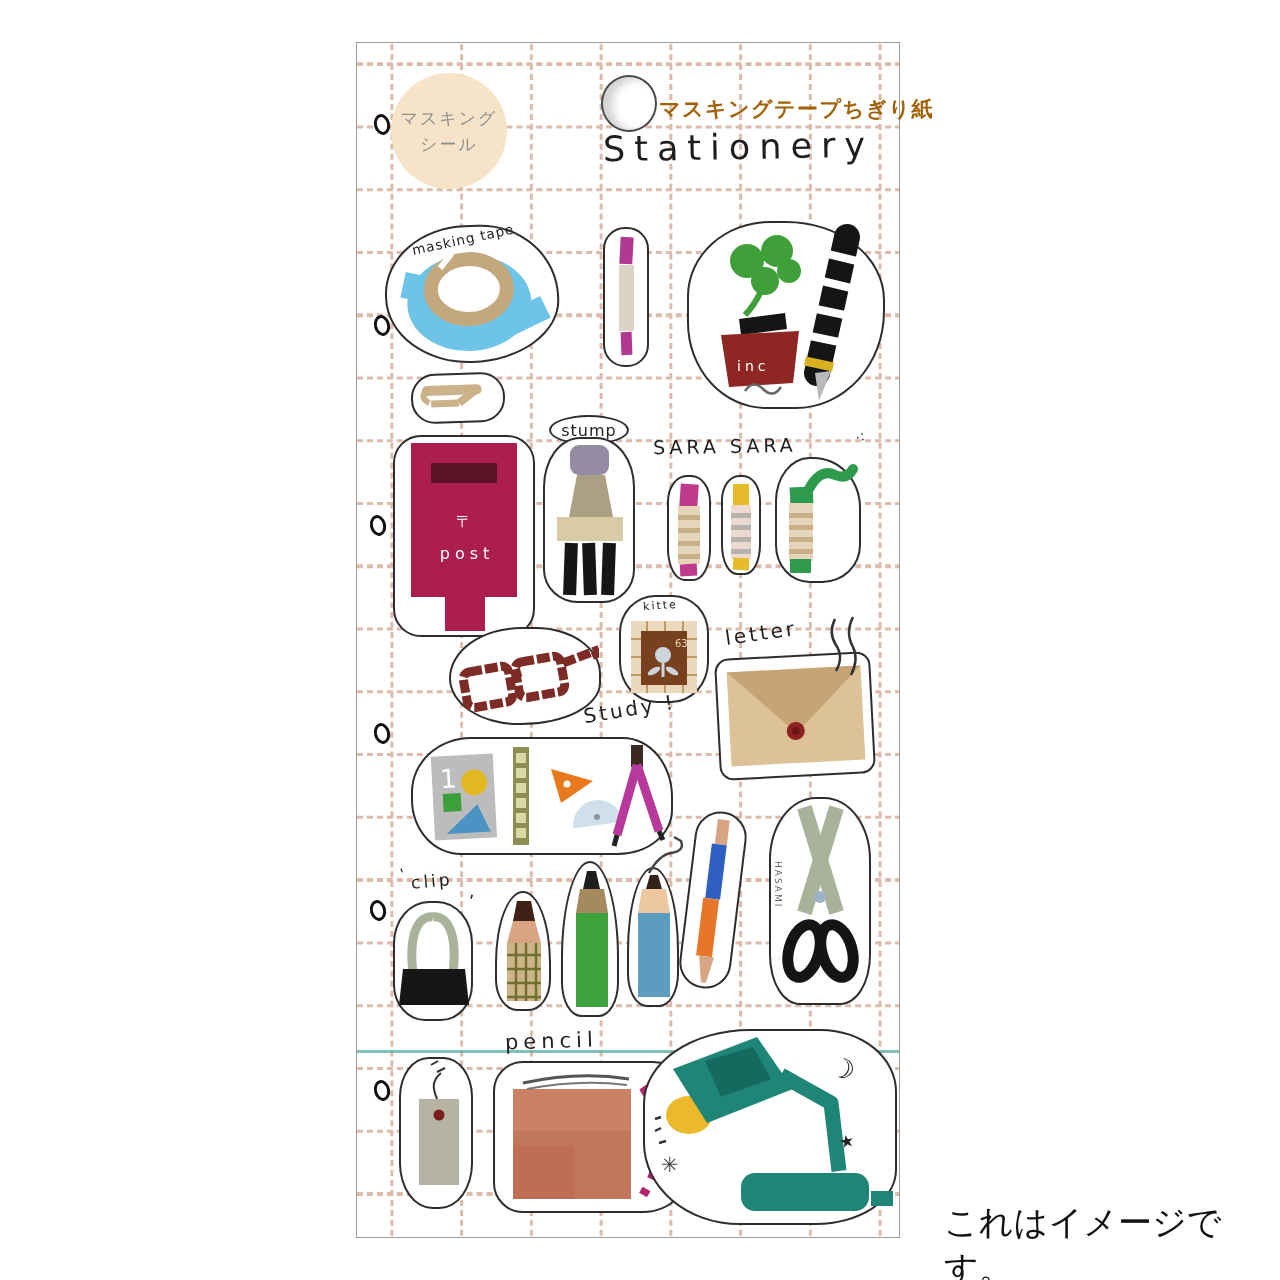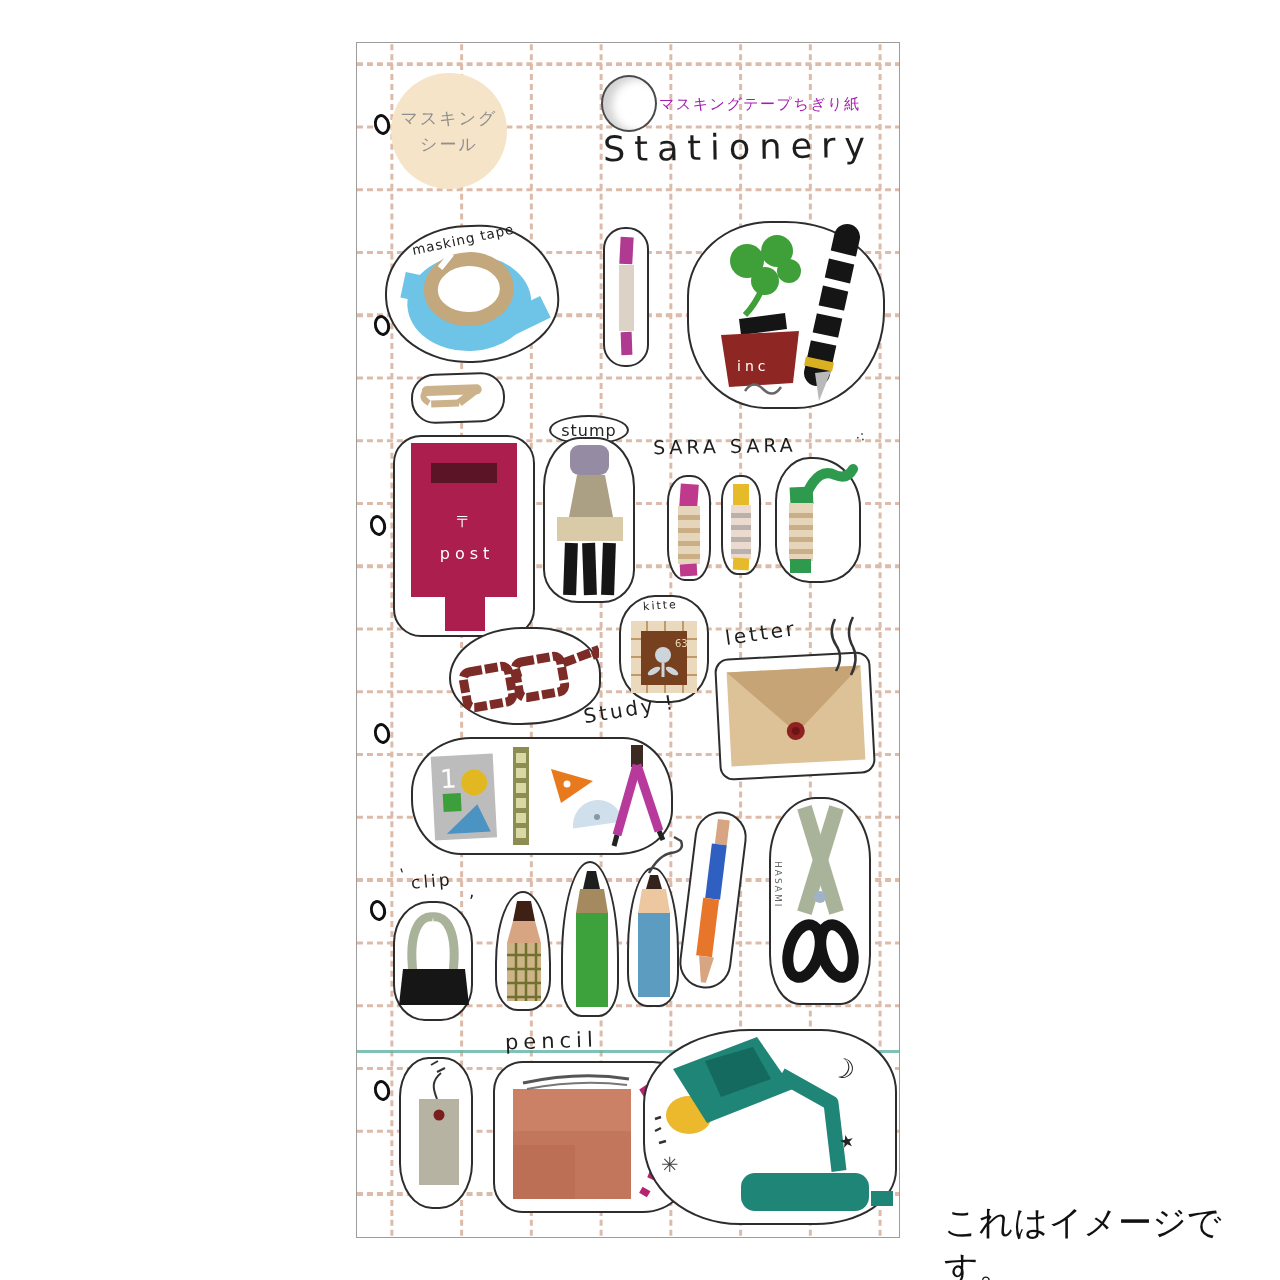--- a/index.html
+++ b/index.html
@@ -8,21 +8,21 @@
   .sheet{position:absolute;left:356px;top:42px;width:544px;height:1196px;
          background:#fff;border:1.5px solid #9d9d9d;box-sizing:border-box;}
   .grid-svg{position:absolute;left:0;top:0;width:100%;height:100%;}
   .hole{position:absolute;width:16px;height:21px;border:3.5px solid #101010;border-radius:50%;
         background:#fff;transform:rotate(-14deg);box-sizing:border-box;z-index:4;}
   .punch{position:absolute;left:244px;top:32px;width:52px;height:53px;border:2px solid #4a4a4a;
          border-radius:50%;background:#fff;box-shadow:inset 9px 2px 9px rgba(0,0,0,.18);z-index:4;}
   .badge{position:absolute;left:34px;top:30px;width:116px;height:116px;border-radius:50%;
          background:#f6e4c8;display:flex;flex-direction:column;align-items:center;justify-content:center;
          color:#8f8f8f;font-size:17px;line-height:1.55;letter-spacing:2px;z-index:3;}
-  .subtitle{position:absolute;left:302px;top:52px;font-size:15px;letter-spacing:1.5px;color:#a21caf;z-index:3;white-space:nowrap;}
+  .subtitle{position:absolute;left:302px;top:52px;font-size:21px;letter-spacing:1.5px;color:#a16207;z-index:3;white-space:nowrap;font-weight:bold;}
   .title{position:absolute;left:246px;top:84px;font-size:35px;letter-spacing:9px;color:#1d1d1d;z-index:3;white-space:nowrap;transform:rotate(-1deg);}
   .sticker{position:absolute;background:#fff;border:2px solid #2d2d2d;box-sizing:border-box;z-index:2;}
   .sticker svg{position:absolute;left:0;top:0;}
   .hand{position:absolute;z-index:3;color:#1e1e1e;white-space:nowrap;}
   .doodle{position:absolute;z-index:3;color:#222;}
   .caption{position:absolute;left:944px;top:1200px;font-size:34px;color:#111;z-index:5;}
   .vtext{position:absolute;writing-mode:vertical-rl;font-size:9px;color:#666;letter-spacing:2px;}
 </style>
 </head>
 <body>

